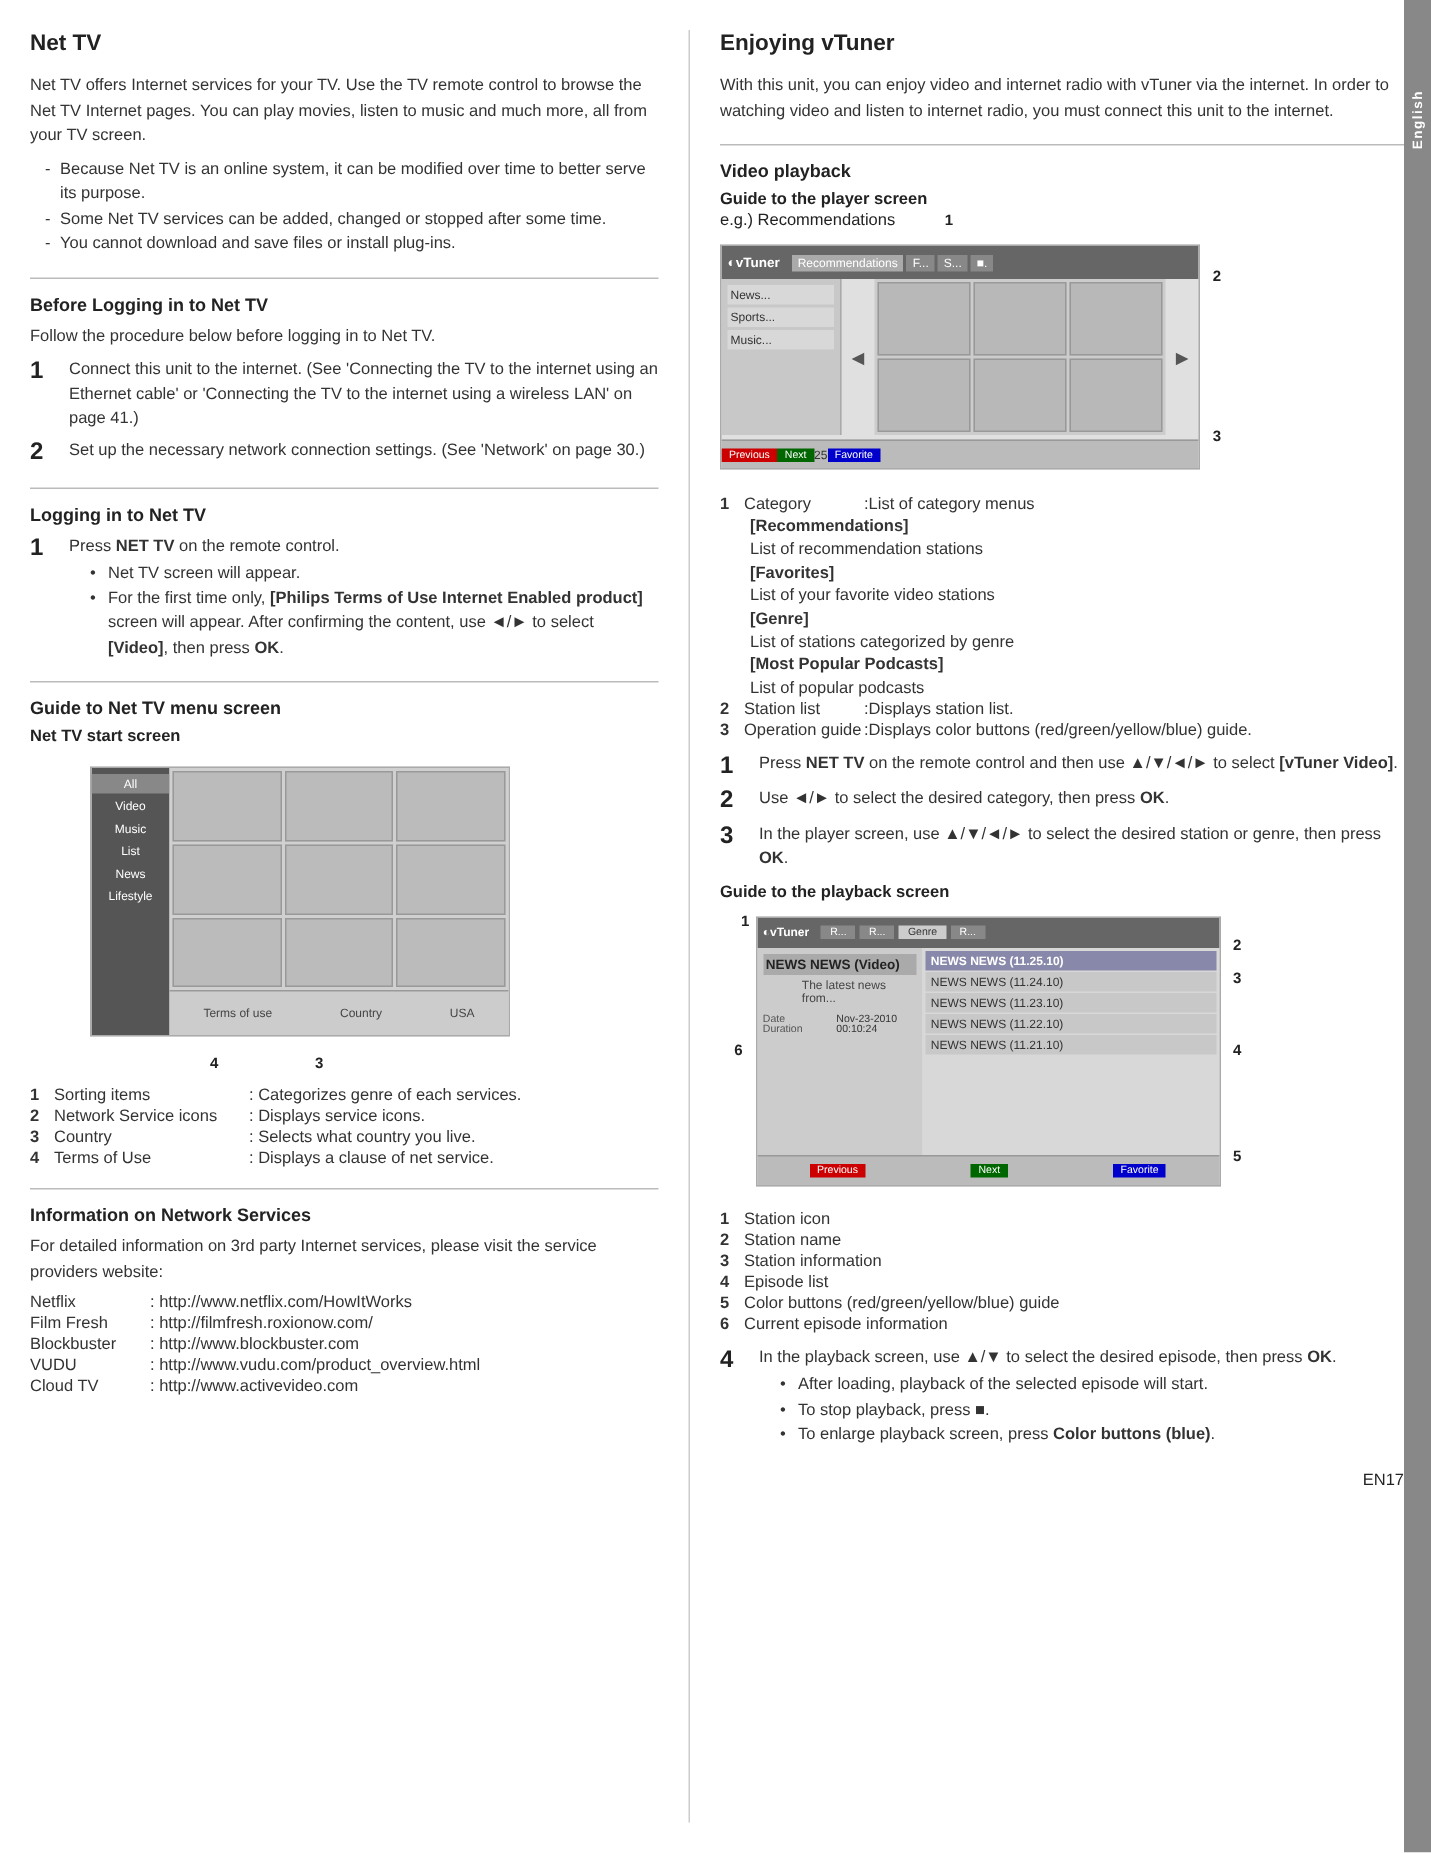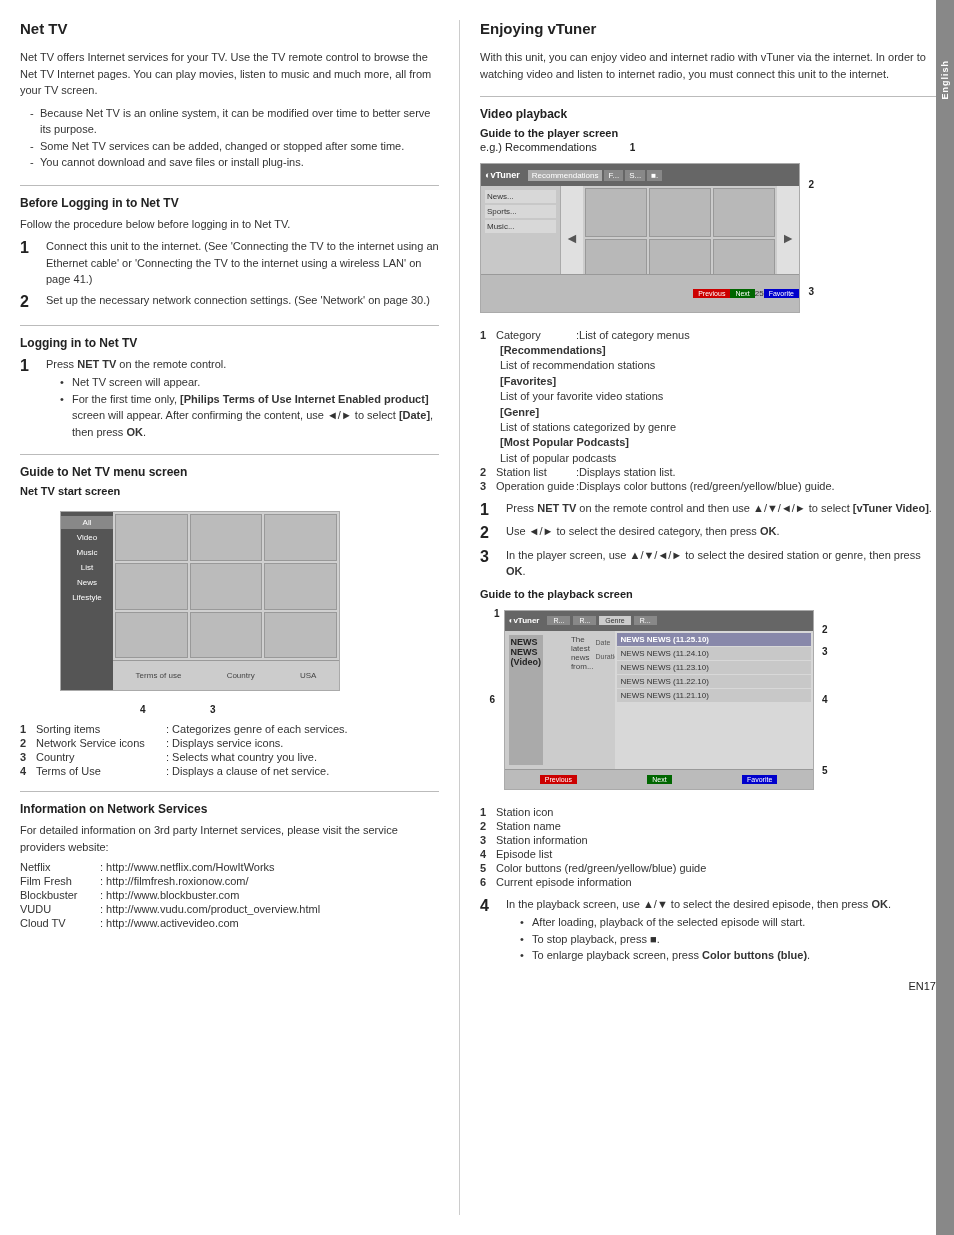--- a/index.html
+++ b/index.html
@@ -304,25 +304,25 @@
       display: flex;
       align-items: center;
       justify-content: center;
       font-size: 14px;
       color: #555;
       padding: 0 4px;
     }
     .vtuner-bottom-bar {
       position: absolute;
       bottom: 0; left: 0; right: 0;
-      height: 38px;
+      height: 19px;
       background: #bbb;
       display: flex;
       align-items: center;
-      justify-content: flex-end;
+      justify-content: flex-start;
       font-size: 8px;
       color: #444;
       border-top: 1px solid #999;
     }
     .vtuner-color-btn {
       padding: 1px 5px;
       color: #fff;
       font-size: 7px;
     }
     .btn-red { background: #c00; }
@@ -363,20 +363,21 @@
     .pb-body {
       position: absolute;
       top: 20px; left: 0; right: 0; bottom: 20px;
       display: flex;
     }
     .pb-left {
       width: 110px;
       background: #ccc;
       padding: 4px;
       display: flex;
+      flex-direction: column;
       gap: 2px;
     }
     .pb-station-name {
       font-size: 9px;
       font-weight: bold;
       color: #222;
       background: #aaa;
       padding: 2px;
     }
     .pb-station-desc {
@@ -498,21 +499,21 @@
 
       <div class="subsection-title">Logging in to Net TV</div>
 
       <div class="numbered-section">
         <div class="num-row">
           <span class="num">1</span>
           <div style="flex:1;">
             <span class="num-content">Press <b>NET TV</b> on the remote control.</span>
             <ul class="sub-bullets">
               <li>Net TV screen will appear.</li>
-              <li>For the first time only, <b>[Philips Terms of Use Internet Enabled product]</b> screen will appear. After confirming the content, use ◄/► to select <b>[Date]</b>, then press <b>OK</b>.</li>
+              <li>For the first time only, <b>[Philips Terms of Use Internet Enabled product]</b> screen will appear. After confirming the content, use ◄/► to select <b>[Video]</b>, then press <b>OK</b>.</li>
             </ul>
           </div>
         </div>
       </div>
 
       <hr class="section-divider">
 
       <div class="subsection-title">Guide to Net TV menu screen</div>
       <div style="font-size:11px; font-weight:bold; margin-bottom:6px;">Net TV start screen</div>
 

